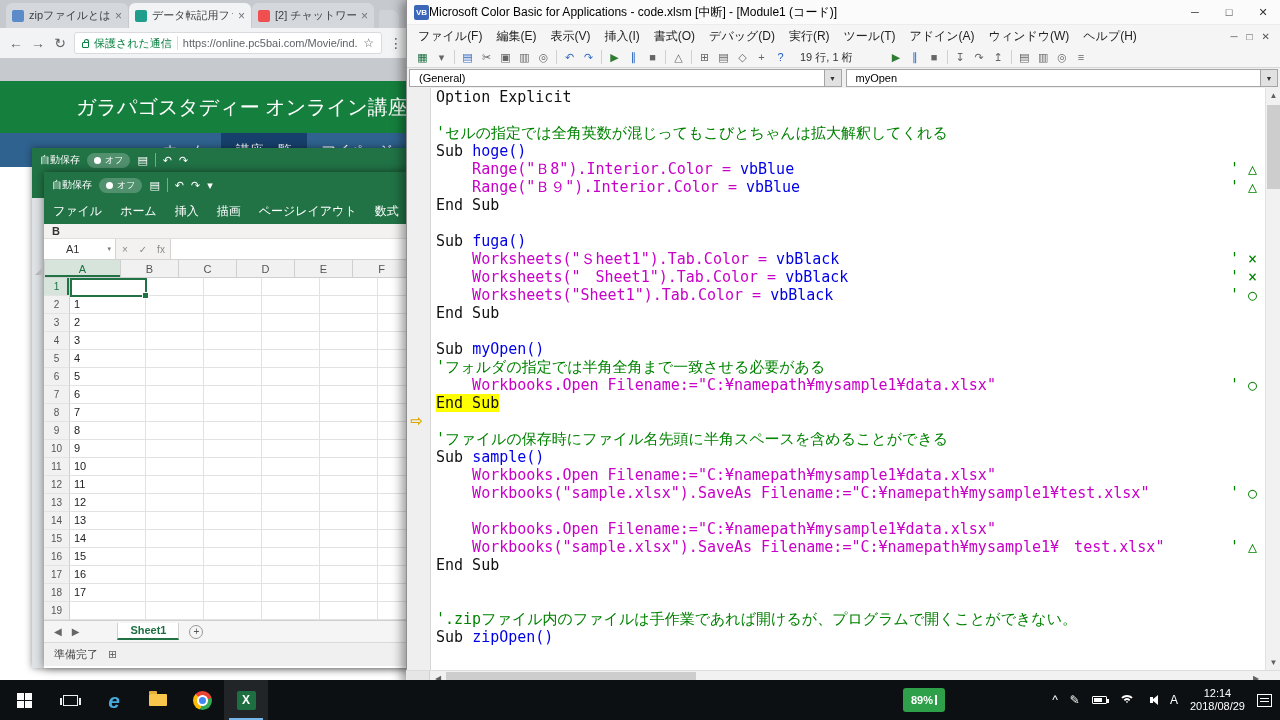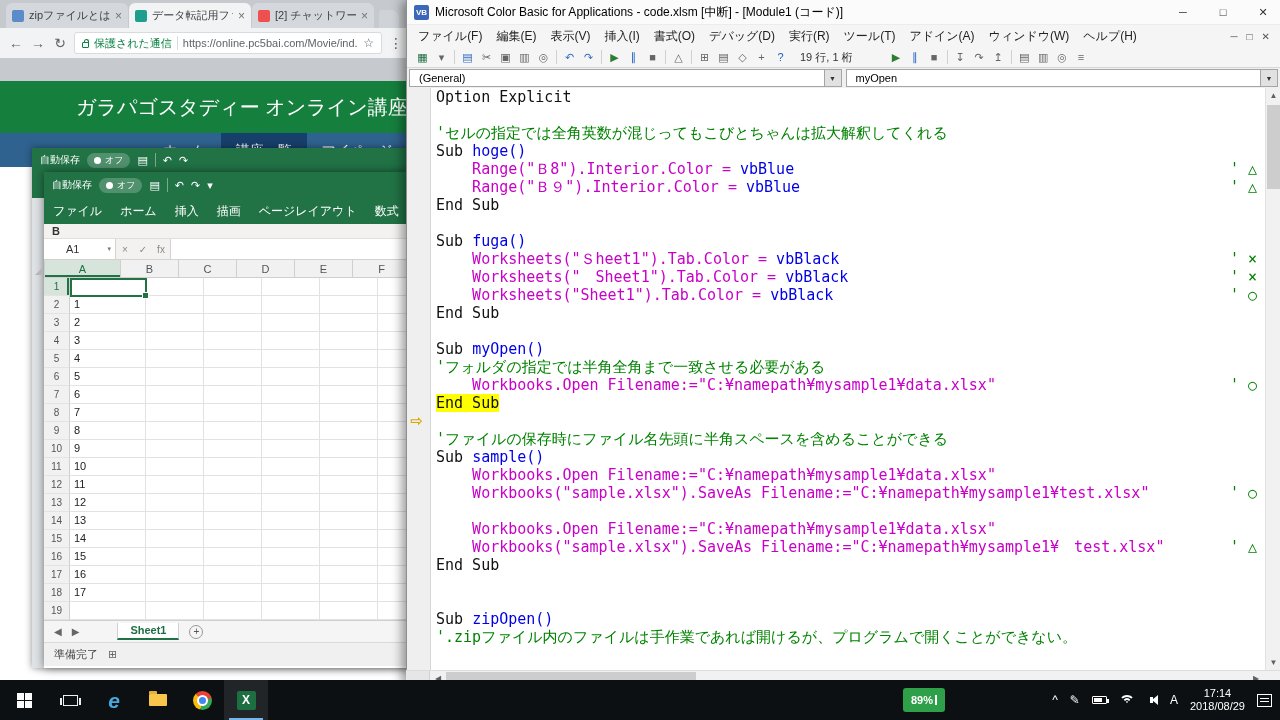--- a/index.html
+++ b/index.html
@@ -67,21 +67,21 @@
 #a1sel{position:absolute;left:26px;top:0;width:77px;height:19px;border:2px solid #217346}
 #a1sel::after{content:"";position:absolute;right:-4px;bottom:-4px;width:5px;height:5px;background:#217346;border:1px solid #fff}
 #sheetbar{height:22px;background:#f5f5f5;border-top:1px solid #d0d0d0;display:flex;align-items:center;font-size:10px;color:#666;padding-left:10px;gap:10px}
 #sheettab{margin-left:28px;background:#fff;border:1px solid #d0d0d0;border-top:none;color:#1d6f42;font-weight:bold;font-size:11px;padding:1px 12px 2px;border-bottom:2px solid #217346}
 #addsheet{width:14px;height:14px;border:1px solid #999;border-radius:50%;text-align:center;line-height:12px;color:#555}
 #xlstatus{height:24px;background:#f0f0f0;border-top:1px solid #d9d9d9;display:flex;align-items:center;gap:10px;font-size:11px;color:#444;padding-left:10px}
 #statusicon{color:#666;font-size:11px}
 
 
 #vba{left:406px;top:0;width:874px;height:686px;background:#f0f0f0;border-left:1px solid #8f8f8f;box-shadow:-4px 0 10px rgba(0,0,0,.4);z-index:4}
-#vbatitle{height:25px;background:#fbfbfb;display:flex;align-items:center;padding-left:7px;gap:6px;font-size:12px;color:#000;border-bottom:1px solid #ececec}
+#vbatitle{height:25px;background:#fbfbfb;display:flex;align-items:center;padding-left:7px;font-size:12px;color:#000;border-bottom:1px solid #ececec}
 #vbaappicon{width:15px;height:15px;background:#3c67b8;border-radius:2px;color:#fff;font-size:8px;font-weight:bold;display:flex;align-items:center;justify-content:center;flex:0 0 15px}
 #vbatitletext{white-space:nowrap;overflow:hidden;flex:1}
 .winctrl{width:34px;height:25px;display:flex;align-items:center;justify-content:center;color:#333;font-size:11px}
 #vbamenu{height:22px;background:#f5f5f5;display:flex;align-items:center;font-size:12px;color:#222;padding-left:4px}
 .mitem{padding:0 7px;white-space:nowrap}
 #mdictrl{margin-left:auto;display:flex;gap:9px;padding-right:10px;color:#555;font-size:10px}
 #vbatool{height:21px;background:#f5f5f5;border-bottom:1px solid #d8d8d8;display:flex;align-items:center;padding-left:6px}
 .tico{width:19px;text-align:center;color:#666;font-size:11px;flex:0 0 19px}
 .tsep{width:1px;height:14px;background:#d0d0d0;margin:0 3px;flex:0 0 1px}
 #pos{font-size:11px;color:#333;margin:0 34px 0 10px;white-space:nowrap}
@@ -559,22 +559,22 @@
           <div class="codeline"><span class="cl-c">'ファイルの保存時にファイル名先頭に半角スペースを含めることができる</span></div>
           <div class="codeline"><span class="cl-k">Sub </span><span class="cl-b">sample()</span></div>
           <div class="codeline"><span class="cl-s">    Workbooks.Open Filename:="C:¥namepath¥mysample1¥data.xlsx"</span></div>
           <div class="codeline"><span class="cl-s">    Workbooks("sample.xlsx").SaveAs Filename:="C:¥namepath¥mysample1¥test.xlsx"</span><span class="anno cl-c">' ○</span></div>
           <div class="codeline"></div>
           <div class="codeline"><span class="cl-s">    Workbooks.Open Filename:="C:¥namepath¥mysample1¥data.xlsx"</span></div>
           <div class="codeline"><span class="cl-s">    Workbooks("sample.xlsx").SaveAs Filename:="C:¥namepath¥mysample1¥　test.xlsx"</span><span class="anno cl-c">' △</span></div>
           <div class="codeline"><span class="cl-k">End Sub</span></div>
           <div class="codeline"></div>
           <div class="codeline"></div>
+          <div class="codeline"><span class="cl-c">'.zipファイル内のファイルは手作業であれば開けるが、プログラムで開くことができない。</span></div>
           <div class="codeline"><span class="cl-k">Sub </span><span class="cl-b">zipOpen()</span></div>
-          <div class="codeline"><span class="cl-c">'.zipファイル内のファイルは手作業であれば開けるが、プログラムで開くことができない。</span></div>
         </div>
       <div id="vscroll">
         <div class="sarrow">▲</div>
         <div id="vthumb"></div>
         <div class="sarrow" id="vdown">▼</div>
       </div>
     </div>
   </div>
 
   <div id="hscroll" class="abs">
@@ -620,20 +620,20 @@
       <span class="trico">✎</span>
       <span class="batt"></span>
       <span class="wifi">
           <i class="w1"></i>
           <i class="w2"></i>
           <i class="w3"></i>
         </span>
       <span class="spk"></span>
       <span class="trico">A</span>
       <div id="clock">
-        <div>17:14</div>
+        <div>12:14</div>
         <div>2018/08/29</div>
       </div>
       <span class="action"></span>
     </div>
   </div>
 
 </div>
 
 </body></html>

